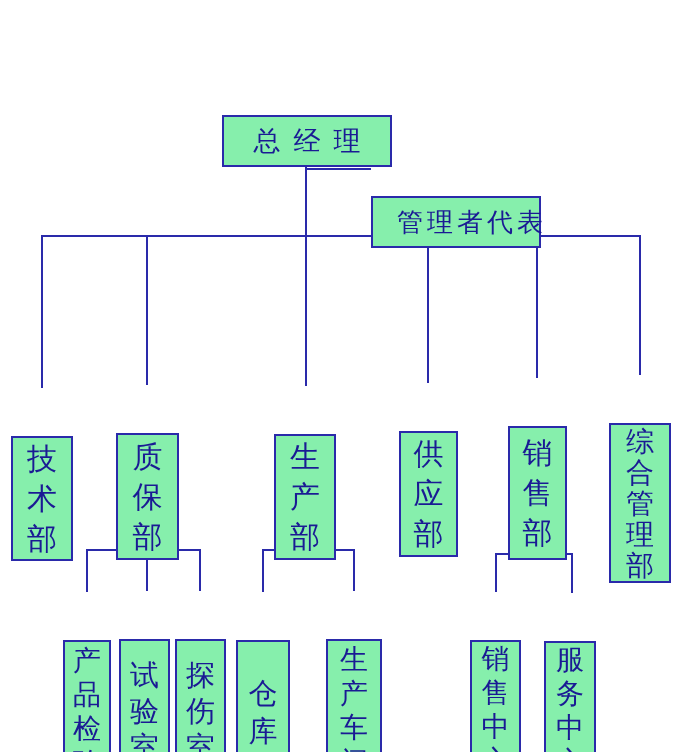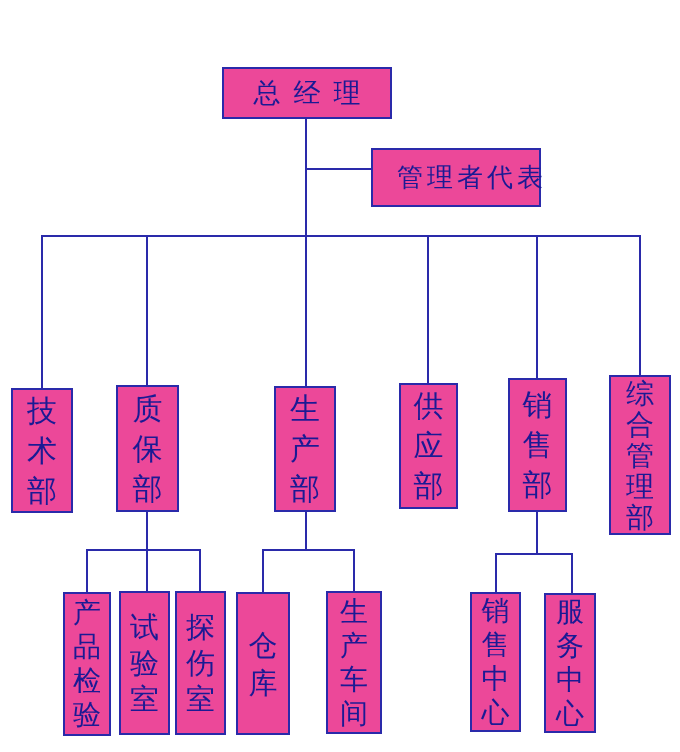--- a/index.html
+++ b/index.html
@@ -8,28 +8,28 @@
     position:relative;width:680px;height:752px;background:var(--bg);
     font-family:"Liberation Sans",sans-serif;color:var(--ink);overflow:hidden;
   }
   .title{
     position:absolute;left:164px;top:8px;margin:0;
     font-size:39px;font-weight:bold;letter-spacing:2px;color:var(--ink);white-space:nowrap;
   }
   .line{position:absolute;background:var(--line);}
   .node{
     position:absolute;box-sizing:border-box;border:2px solid var(--line);
-    background:#ec4899;display:flex;align-items:center;justify-content:center;
+    background:#86efac;display:flex;align-items:center;justify-content:center;margin-top:48px;
   }
   .hlabel{white-space:nowrap;}
   .vlabel{text-align:center;}
   
   .gm{left:222px;top:67px;width:170px;height:52px;}
   .gm .hlabel{font-size:27px;letter-spacing:13px;margin-right:-13px;}
-  .rep{left:371px;top:148px;width:170px;height:59px;padding-left:28px;}
+  .rep{left:371px;top:148px;width:170px;height:52px;padding-left:28px;}
   .rep .hlabel{font-size:26px;letter-spacing:4px;margin-right:-4px;}
   
   .d-tech{left:11px;top:388px;width:62px;height:125px;}
   .d-qa{left:116px;top:385px;width:63px;height:127px;}
   .d-prod{left:274px;top:386px;width:62px;height:126px;}
   .d-sup{left:399px;top:383px;width:59px;height:126px;}
   .d-sales{left:508px;top:378px;width:59px;height:134px;}
   .d-gm5{left:609px;top:375px;width:62px;height:160px;}
   .v3{font-size:30px;line-height:40px;}
   .v5{font-size:28px;line-height:31px;}

